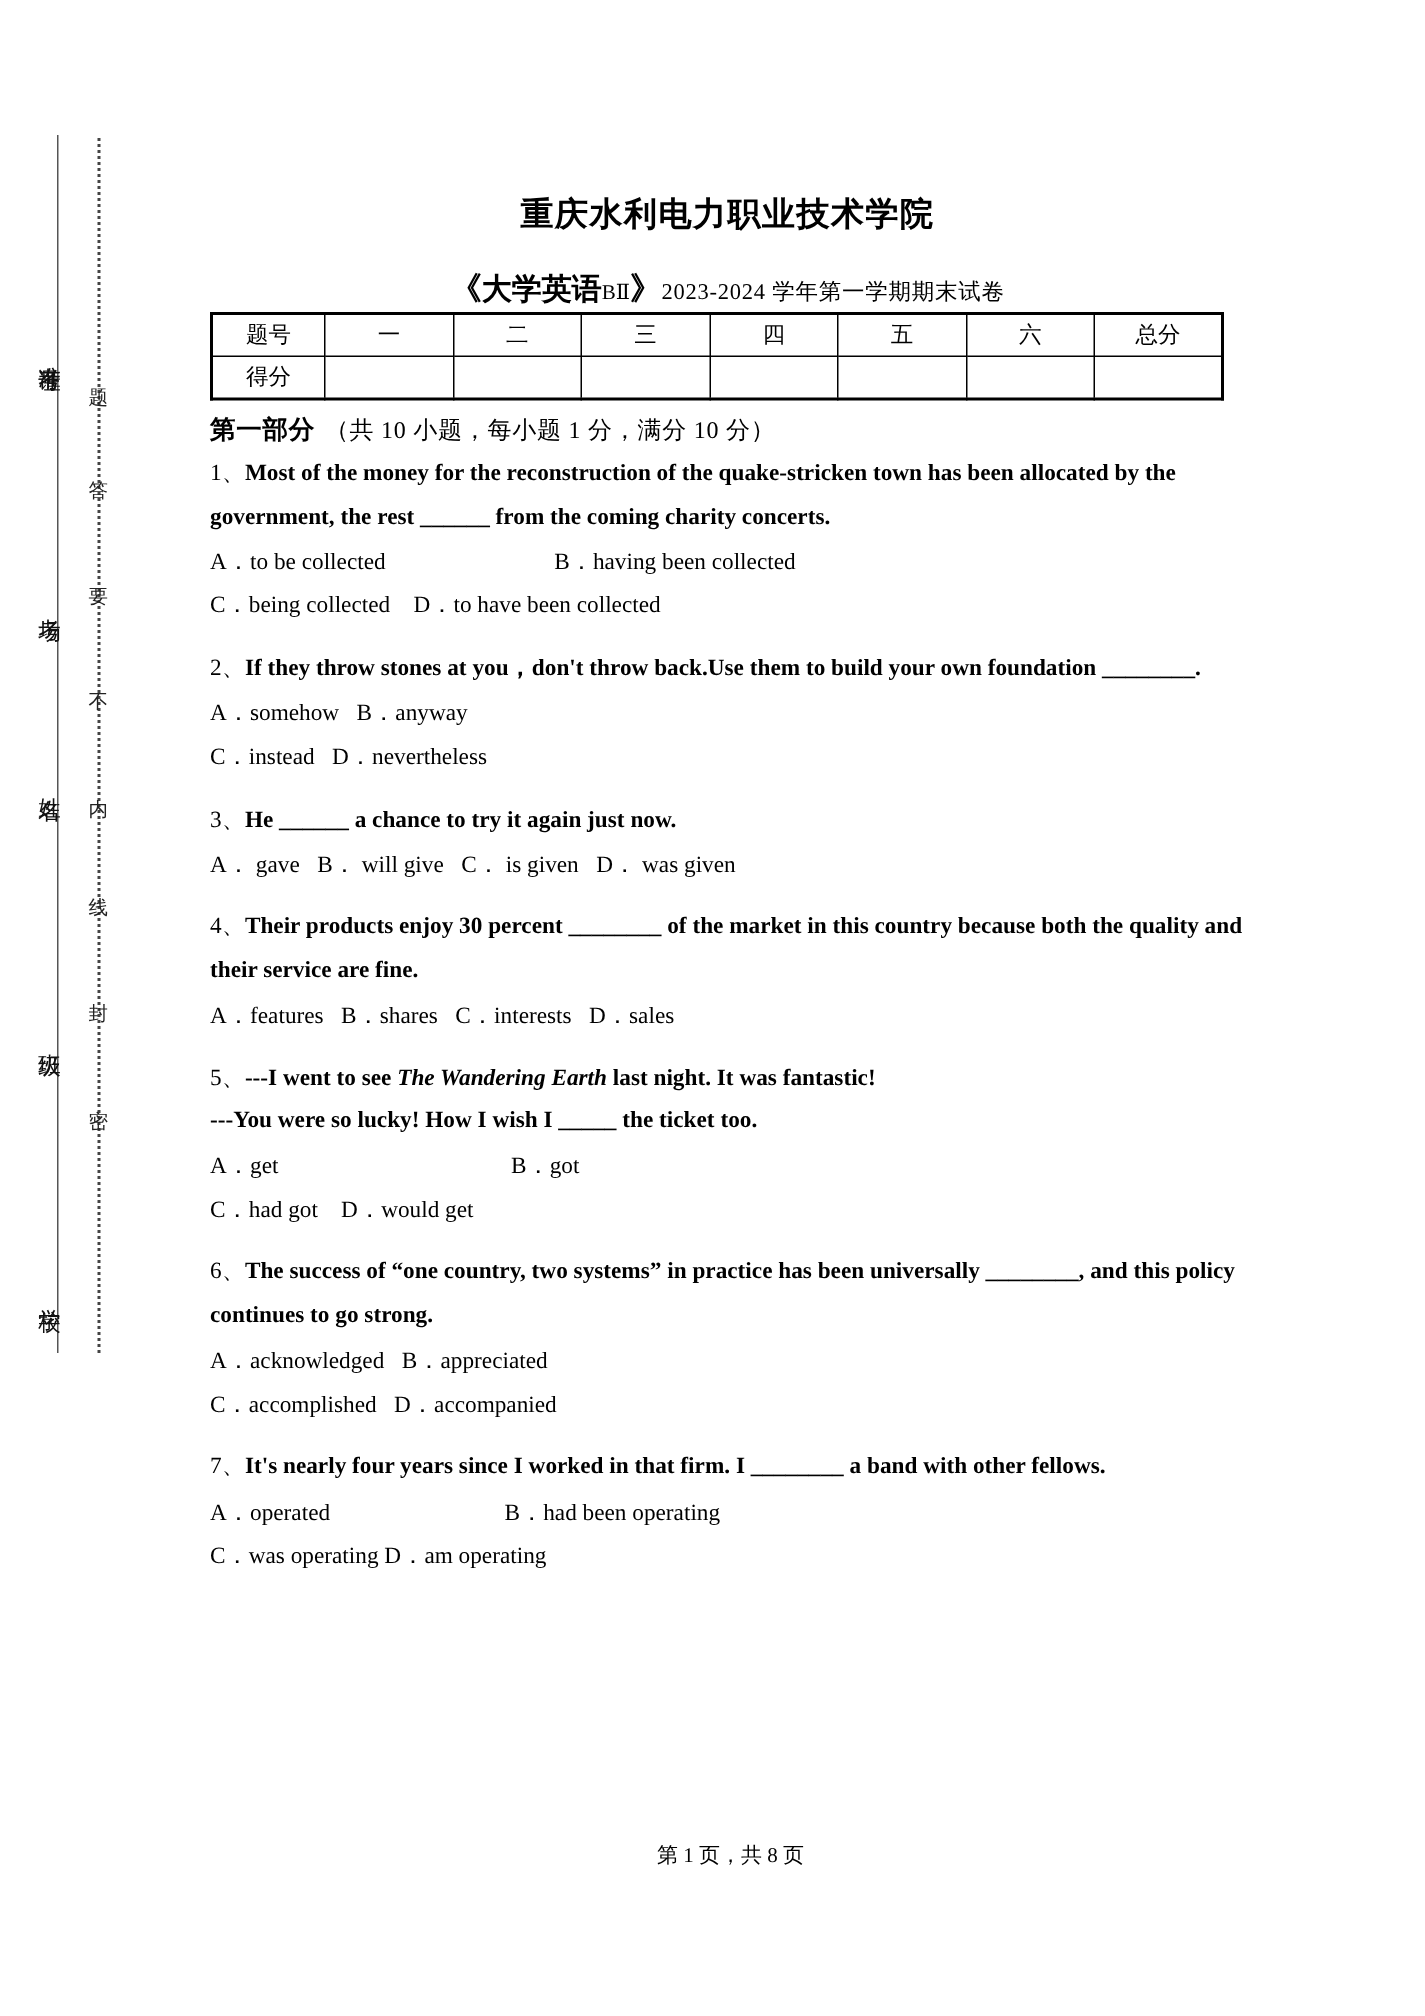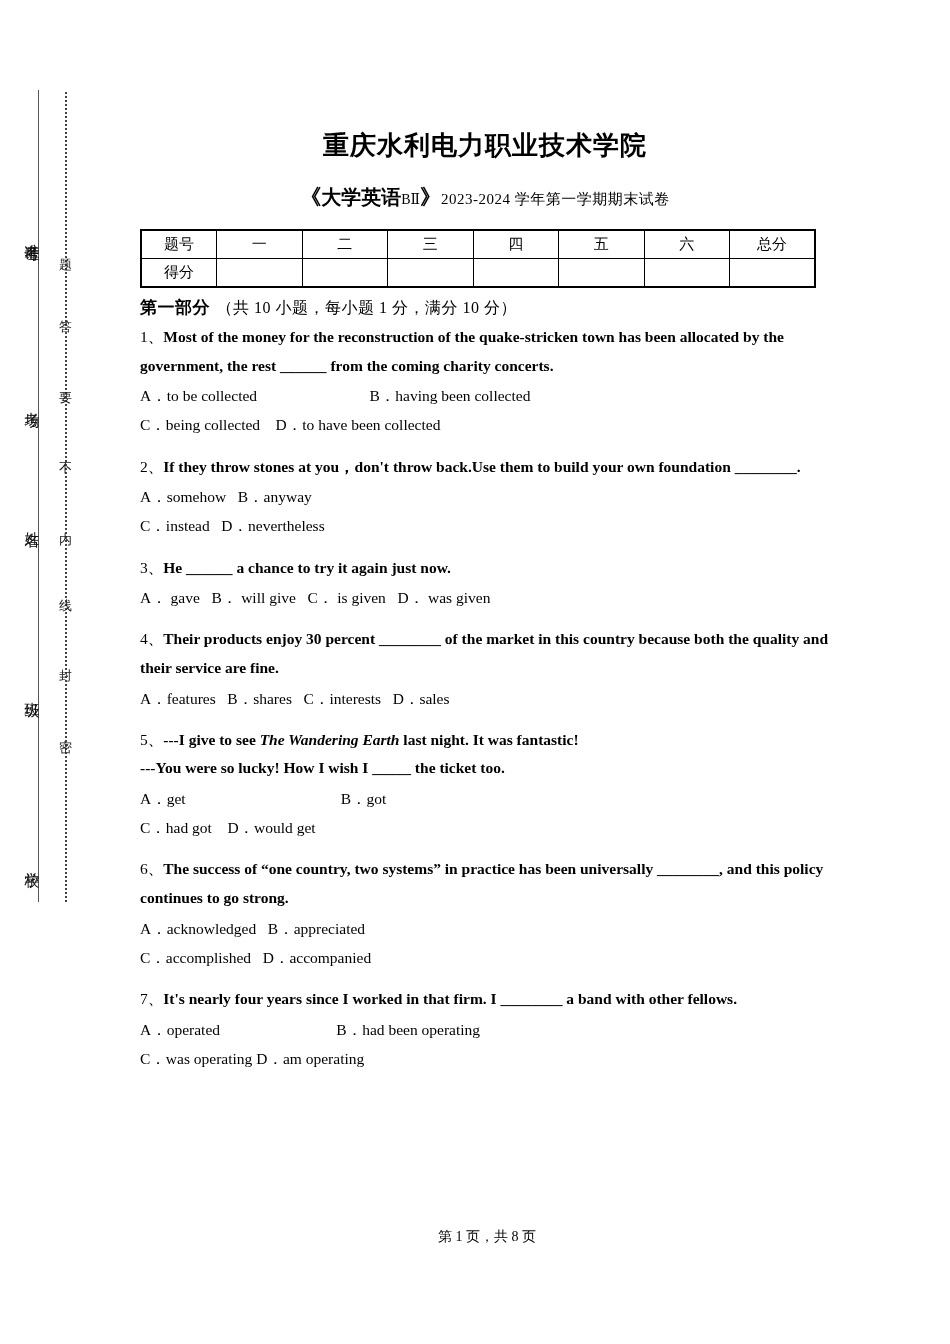--- a/index.html
+++ b/index.html
@@ -63,21 +63,21 @@
   
   #page-body {
     position: absolute;
     left: 140px;
     top: 0;
     width: 690px;
   }
 
   #doc-title {
     text-align: center;
-    font-size: 26px;
+    font-size: 22px;
     font-weight: bold;
     letter-spacing: 1px;
     margin-top: 128px;
     font-family: Liberation Sans, sans-serif;
   }
 
   #doc-subtitle {
     text-align: center;
     margin-top: 20px;
     font-size: 15px;
@@ -96,21 +96,21 @@
   #doc-subtitle .code {
     font-size: 14px;
   }
   #doc-subtitle .tail {
     font-size: 15px;
     letter-spacing: 0.5px;
   }
 
   
   #score-table {
-    margin-top: 18px;
+    margin-top: 2px;
     border-collapse: collapse;
     width: 676px;
     table-layout: fixed;
     border: 2px solid #000;
   }
   #score-table td {
     border: 1px solid #000;
     height: 25px;
     text-align: center;
     vertical-align: middle;
@@ -246,21 +246,21 @@
     <div class="q-stem"><span class="q-num">3、</span><span>He ______ a chance to try it again just now.</span></div>
     <div class="opt-row">A． gave   B． will give   C． is given   D． was given</div>
   </div>
 
   <div class="question">
     <div class="q-stem"><span class="q-num">4、</span><span>Their products enjoy 30 percent ________ of the market in this country because both the quality and their service are fine.</span></div>
     <div class="opt-row">A．features   B．shares   C．interests   D．sales</div>
   </div>
 
   <div class="question">
-    <div class="q-stem"><span class="q-num">5、</span><span>---I give to see </span><i>The Wandering Earth</i><span style="white-space:pre-line"> last night. It was fantastic!
+    <div class="q-stem"><span class="q-num">5、</span><span>---I went to see </span><i>The Wandering Earth</i><span style="white-space:pre-line"> last night. It was fantastic!
 ---You were so lucky! How I wish I _____ the ticket too.</span></div>
     <div class="opt-row">A．get                                        B．got</div>
     <div class="opt-row">C．had got    D．would get</div>
   </div>
 
   <div class="question">
     <div class="q-stem"><span class="q-num">6、</span><span>The success of “one country, two systems” in practice has been universally ________, and this policy continues to go strong.</span></div>
     <div class="opt-row">A．acknowledged   B．appreciated</div>
     <div class="opt-row">C．accomplished   D．accompanied</div>
   </div>

